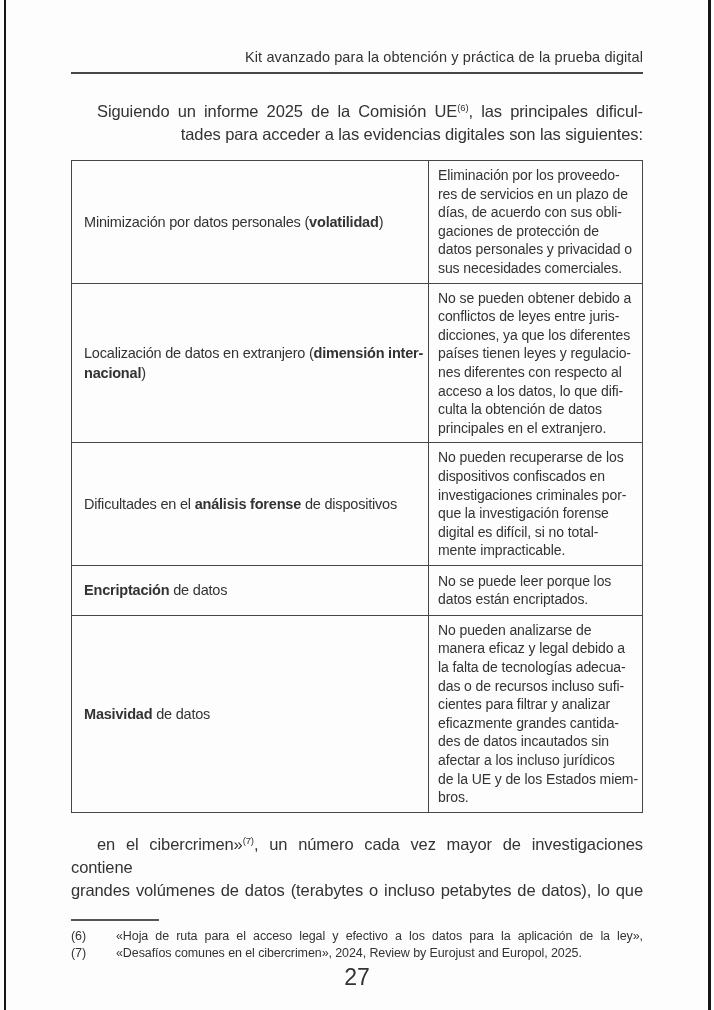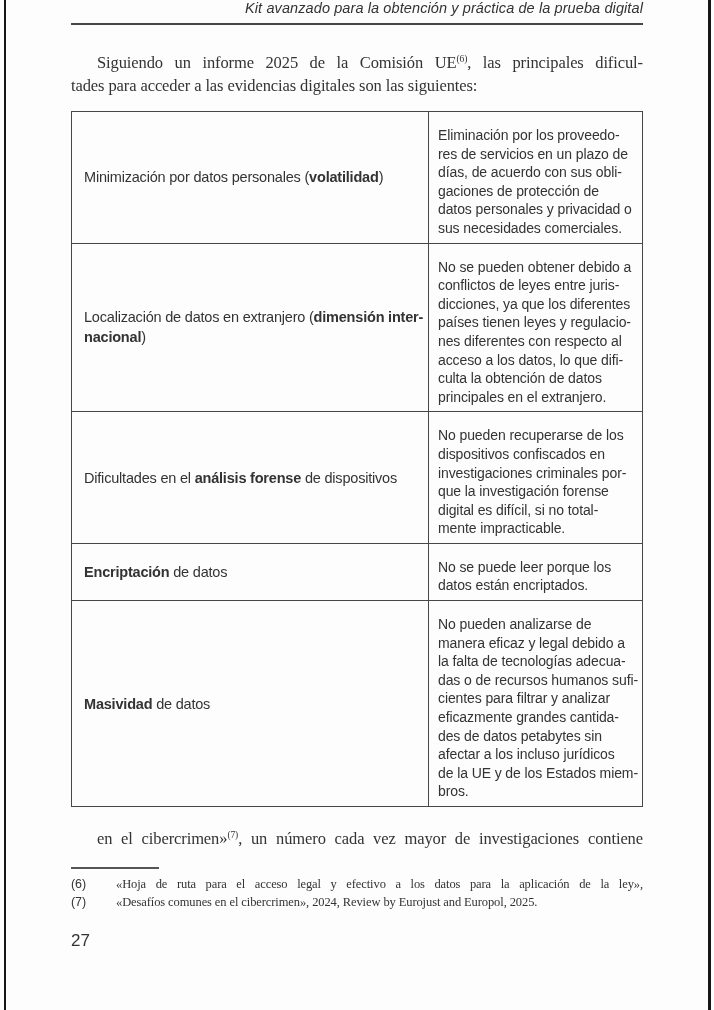--- a/index.html
+++ b/index.html
@@ -28,41 +28,41 @@
   }
   .edge-right{
     position:absolute; left:708px; top:0; width:3px; height:1010px;
     background:var(--edge);
   }
   .content{
     position:absolute; left:71px; top:0; width:572px;
   }
   
   .running-header{
+    margin-top:49px;
     text-align:right;
     font-size:14.5px;
     line-height:16px;
     letter-spacing:0.1px;
-    font-style:italic;
   }
   .header-rule{
     height:0;
     border:0;
     border-top:2px solid var(--border);
     margin:7px 0 0 0;
   }
   
   .para{
     font-size:16.5px;
     line-height:23px;
     letter-spacing:-0.1px;
     margin:0;
   }
-  .para{ margin-top:26px;font-family:Liberation Serif, serif; }
-  .para .ln{ white-space:nowrap; }
+  .para{ margin-top:26px; }
+  .para .ln{ white-space:nowrap;text-align:right; }
   .para .ln.just{
     white-space:normal;
     text-align:justify;
     text-align-last:justify;
   }
   .para .ln:first-child{ text-indent:26px; }
   sup{
     font-size:9.5px;
     vertical-align:super;
     line-height:0;
@@ -78,21 +78,21 @@
     vertical-align:middle;
   }
   td.cell-label{
     width:361px;
     padding:6px 2px 6px 12px;
     font-size:14.5px;
     line-height:20px;
     letter-spacing:-0.2px;
   }
   td.cell-desc{
-    padding:14px 4px 5px 9px;
+    padding:5px 4px 5px 9px;
     font-size:14px;
     line-height:18.6px;
     letter-spacing:-0.1px;
   }
   td .ln{ white-space:nowrap; }
   
   .para.after-table{ margin-top:20px; }
   
   .footnote-rule{
     height:0;
@@ -102,32 +102,32 @@
     margin:17px 0 0 0;
   }
   .footnotes{ margin-top:7px; }
   .fn{
     display:flex;
     font-size:12.5px;
     line-height:17.5px;
     letter-spacing:-0.1px;
   }
   .fn-marker{ width:45px; flex:none; }
-  .fn-text{ flex:1;font-family:Liberation Serif, serif; }
+  .fn-text{ flex:1; }
   .fn-text .ln{ white-space:nowrap; }
   .fn-text .ln.just{
     white-space:normal;
     text-align:justify;
     text-align-last:justify;
   }
   
   .page-number{
-    margin-top:20px;
-    text-align:left;
-    font-size:17px;
+    margin-top:4px;
+    text-align:center;
+    font-size:23px;
     line-height:20px;
   }
 </style>
 </head>
 <body>
 
 <div class="page">
   <div class="edge-left"></div>
   <div class="edge-right"></div>
 
@@ -197,34 +197,35 @@
             </td>
           </tr>
           <tr style="height: 186px;">
             <td class="cell-label">
               <div class="ln"><b>Masividad</b><span> de datos</span></div>
             </td>
             <td class="cell-desc">
               <div class="ln">No pueden analizarse de</div>
               <div class="ln">manera eficaz y legal debido a</div>
               <div class="ln">la falta de tecnologías adecua-</div>
-              <div class="ln">das o de recursos humanos sufi-</div>
+              <div class="ln">das o de recursos incluso sufi-</div>
               <div class="ln">cientes para filtrar y analizar</div>
               <div class="ln">eficazmente grandes cantida-</div>
-              <div class="ln">des de datos petabytes sin</div>
+              <div class="ln">des de datos incautados sin</div>
               <div class="ln">afectar a los incluso jurídicos</div>
               <div class="ln">de la UE y de los Estados miem-</div>
               <div class="ln">bros.</div>
             </td>
           </tr>
         </tbody>
     </table>
 
     <div class="para after-table" id="body-para">
         <div class="ln just"><span>en el cibercrimen»</span><sup>(7)</sup><span>, un número cada vez mayor de investigaciones contiene</span></div>
+        <div class="ln just"><span>grandes volúmenes de datos (terabytes o incluso petabytes de datos), lo que</span></div>
       </div>
 
     <div class="footnote-rule"></div>
 
     <div class="footnotes" id="footnotes">
         <div class="fn">
           <div class="fn-marker">(6)</div>
           <div class="fn-text">
             <div class="ln just">«Hoja de ruta para el acceso legal y efectivo a los datos para la aplicación de la ley»,</div>
           </div>

